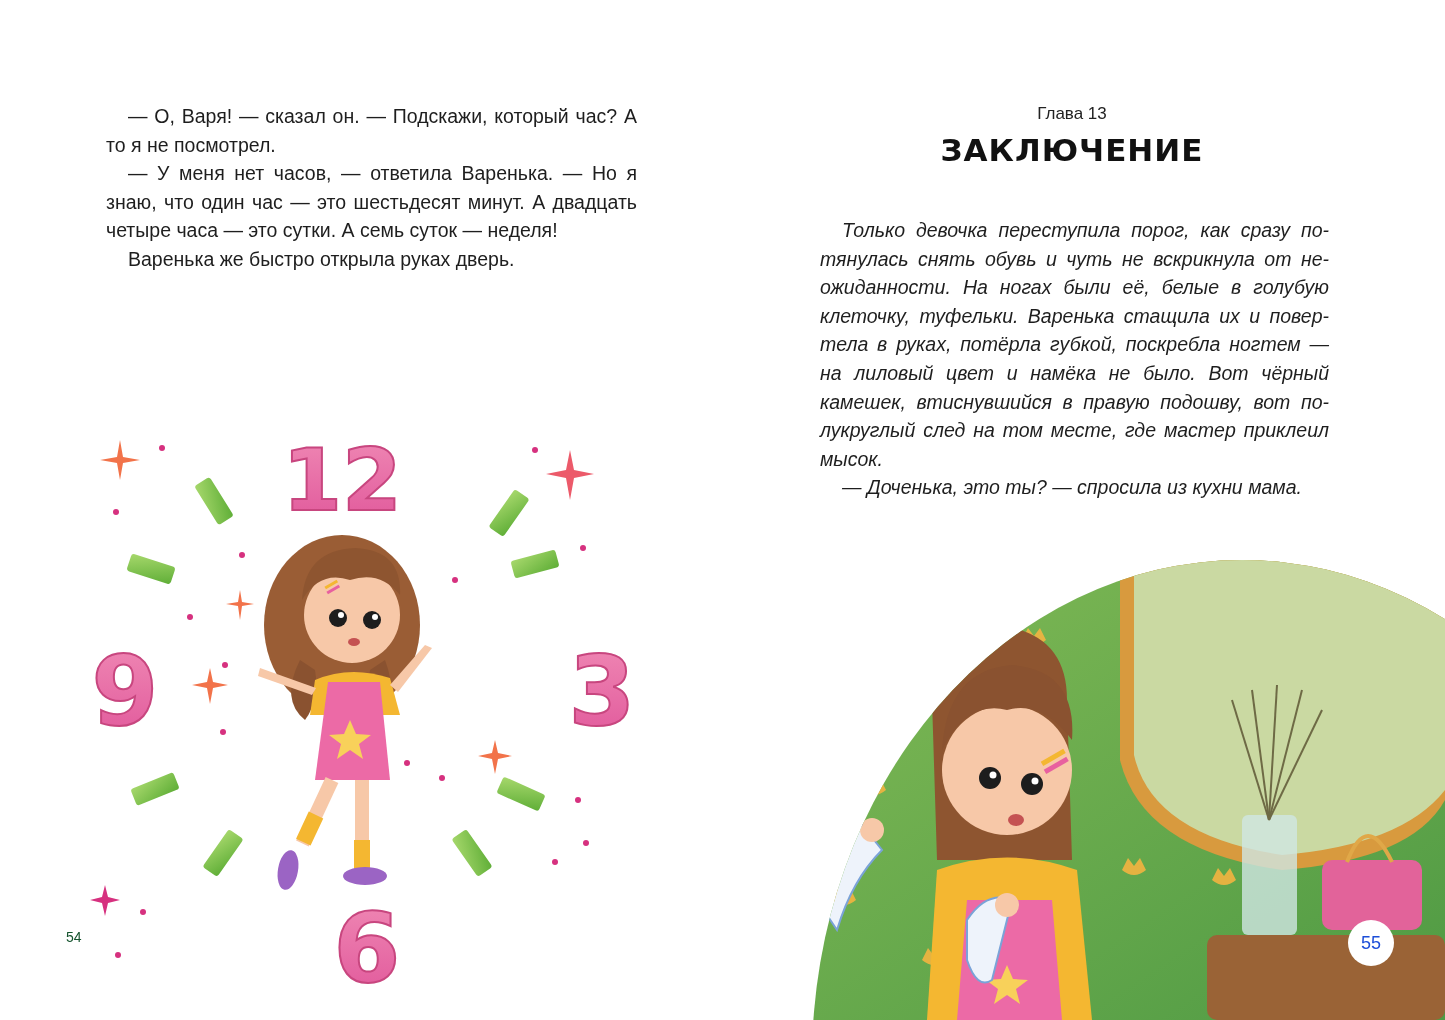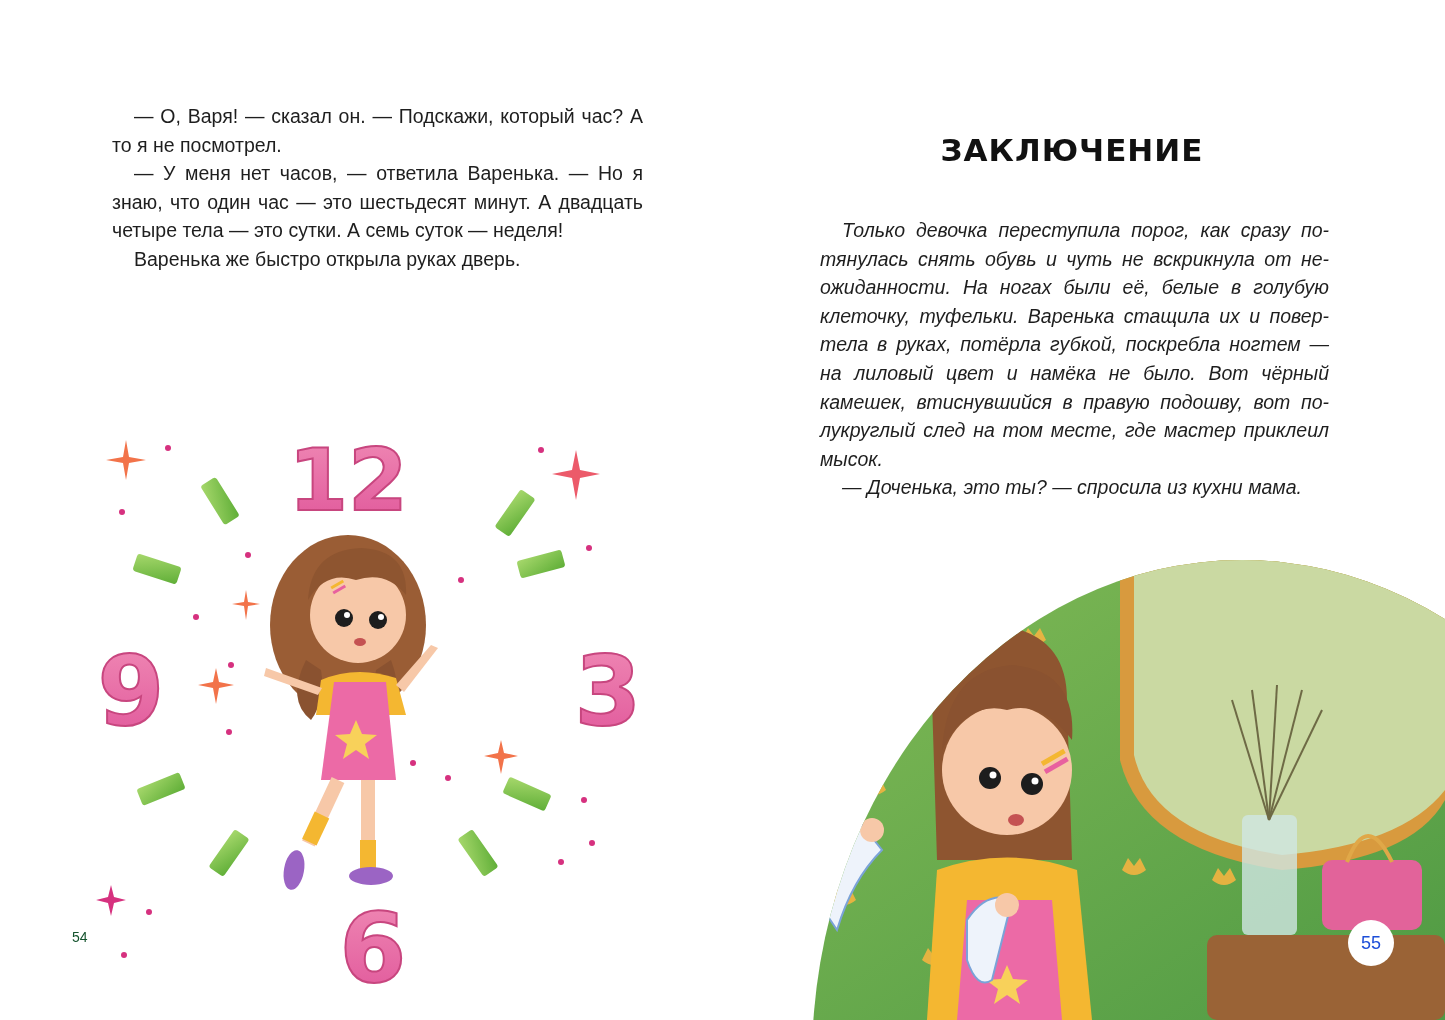--- a/index.html
+++ b/index.html
@@ -1,21 +1,21 @@
 <!DOCTYPE html>
 <html><head>
 <meta charset="utf-8">
 <style>
   html, body { margin:0; padding:0; }
   body {
     width:1445px; height:1020px; overflow:hidden; position:relative;
     background:#ffffff; font-family:"Liberation Sans", sans-serif; color:#1e1e1e;
   }
   .page { position:absolute; top:0; height:1020px; overflow:hidden; }
-  .page-left { left:6px; width:722px;text-decoration:underline; }
+  .page-left { left:0; width:722px;text-decoration:underline; }
   .page-right { left:722px; width:723px; }
 
   .text-block { position:absolute; font-size:19.5px; line-height:28.6px; color:#1e1e1e; }
   .left-text { left:106px; top:102px; width:531px; }
   .right-text { left:98px; top:216px; width:509px;font-style:italic; }
   .para { text-align:justify; text-align-last:left; margin:0; text-indent:22px; hyphens:manual; }
 
   .chapter-label { position:absolute; left:0; width:700px; top:104px; text-align:center; font-size:17px; color:#222; }
   .chapter-title { position:absolute; left:0; width:700px; top:132px; text-align:center;
     font-size:31px; font-weight:900; letter-spacing:1px; color:#111; font-family:"DejaVu Sans", sans-serif; }
@@ -27,21 +27,21 @@
   .illus { position:absolute; }
   .clock-illus { left:80px; top:420px; width:580px; height:580px; }
   .room-illus { left:0; top:0; width:723px; height:1020px; }
 </style>
 </head>
 <body>
 
 <div class="page page-left">
   <div class="text-block left-text">
     <p class="para">— О, Варя! — сказал он. — Подскажи, который час? А то я не посмотрел.</p>
-    <p class="para">— У меня нет часов, — ответила Варенька. — Но я знаю, что один час — это шестьдесят минут. А двадцать четыре тела — это сутки. А семь су­ток — неделя!</p>
+    <p class="para">— У меня нет часов, — ответила Варенька. — Но я знаю, что один час — это шестьдесят минут. А двадцать четыре часа — это сутки. А семь су­ток — неделя!</p>
     <p class="para">Варенька же быстро открыла руках дверь.</p>
   </div>
 
   <svg class="illus clock-illus" viewBox="0 0 580 580">
     <defs>
       <linearGradient id="numg" x1="0" y1="0" x2="0" y2="1">
         <stop offset="0" stop-color="#f08ab5"></stop>
           <stop offset="1" stop-color="#e0569a"></stop>
       </linearGradient>
       <linearGradient id="tickg" x1="0" y1="0" x2="1" y2="1">
@@ -117,20 +117,21 @@
       <rect x="274" y="420" width="16" height="30" fill="#f4b731"></rect>
       <ellipse cx="208" cy="450" rx="10" ry="20" fill="#9b64c4" transform="rotate(10 208 450)"></ellipse>
       <ellipse cx="285" cy="456" rx="22" ry="9" fill="#9b64c4"></ellipse>
     </g>
   </svg>
 
   <div class="page-num-left">54</div>
 </div>
 
 <div class="page page-right">
+  <div class="chapter-label">Глава 13</div>
   <div class="chapter-title">ЗАКЛЮЧЕНИЕ</div>
 
   <div class="text-block right-text">
     <p class="para">Только девочка переступила порог, как сразу по­тянулась снять обувь и чуть не вскрикнула от не­ожиданности. На ногах были её, белые в голубую клеточку, туфельки. Варенька стащила их и повер­тела в руках, потёрла губкой, поскребла ногтем — на лиловый цвет и намёка не было. Вот чёрный камешек, втиснувшийся в правую подошву, вот по­лукруглый след на том месте, где мастер приклеил мысок.</p>
     <p class="para">— Доченька, это ты? — спросила из кухни мама.</p>
   </div>
 
   <svg class="illus room-illus" viewBox="0 0 723 1020">
     <defs>
       <clipPath id="arch">

